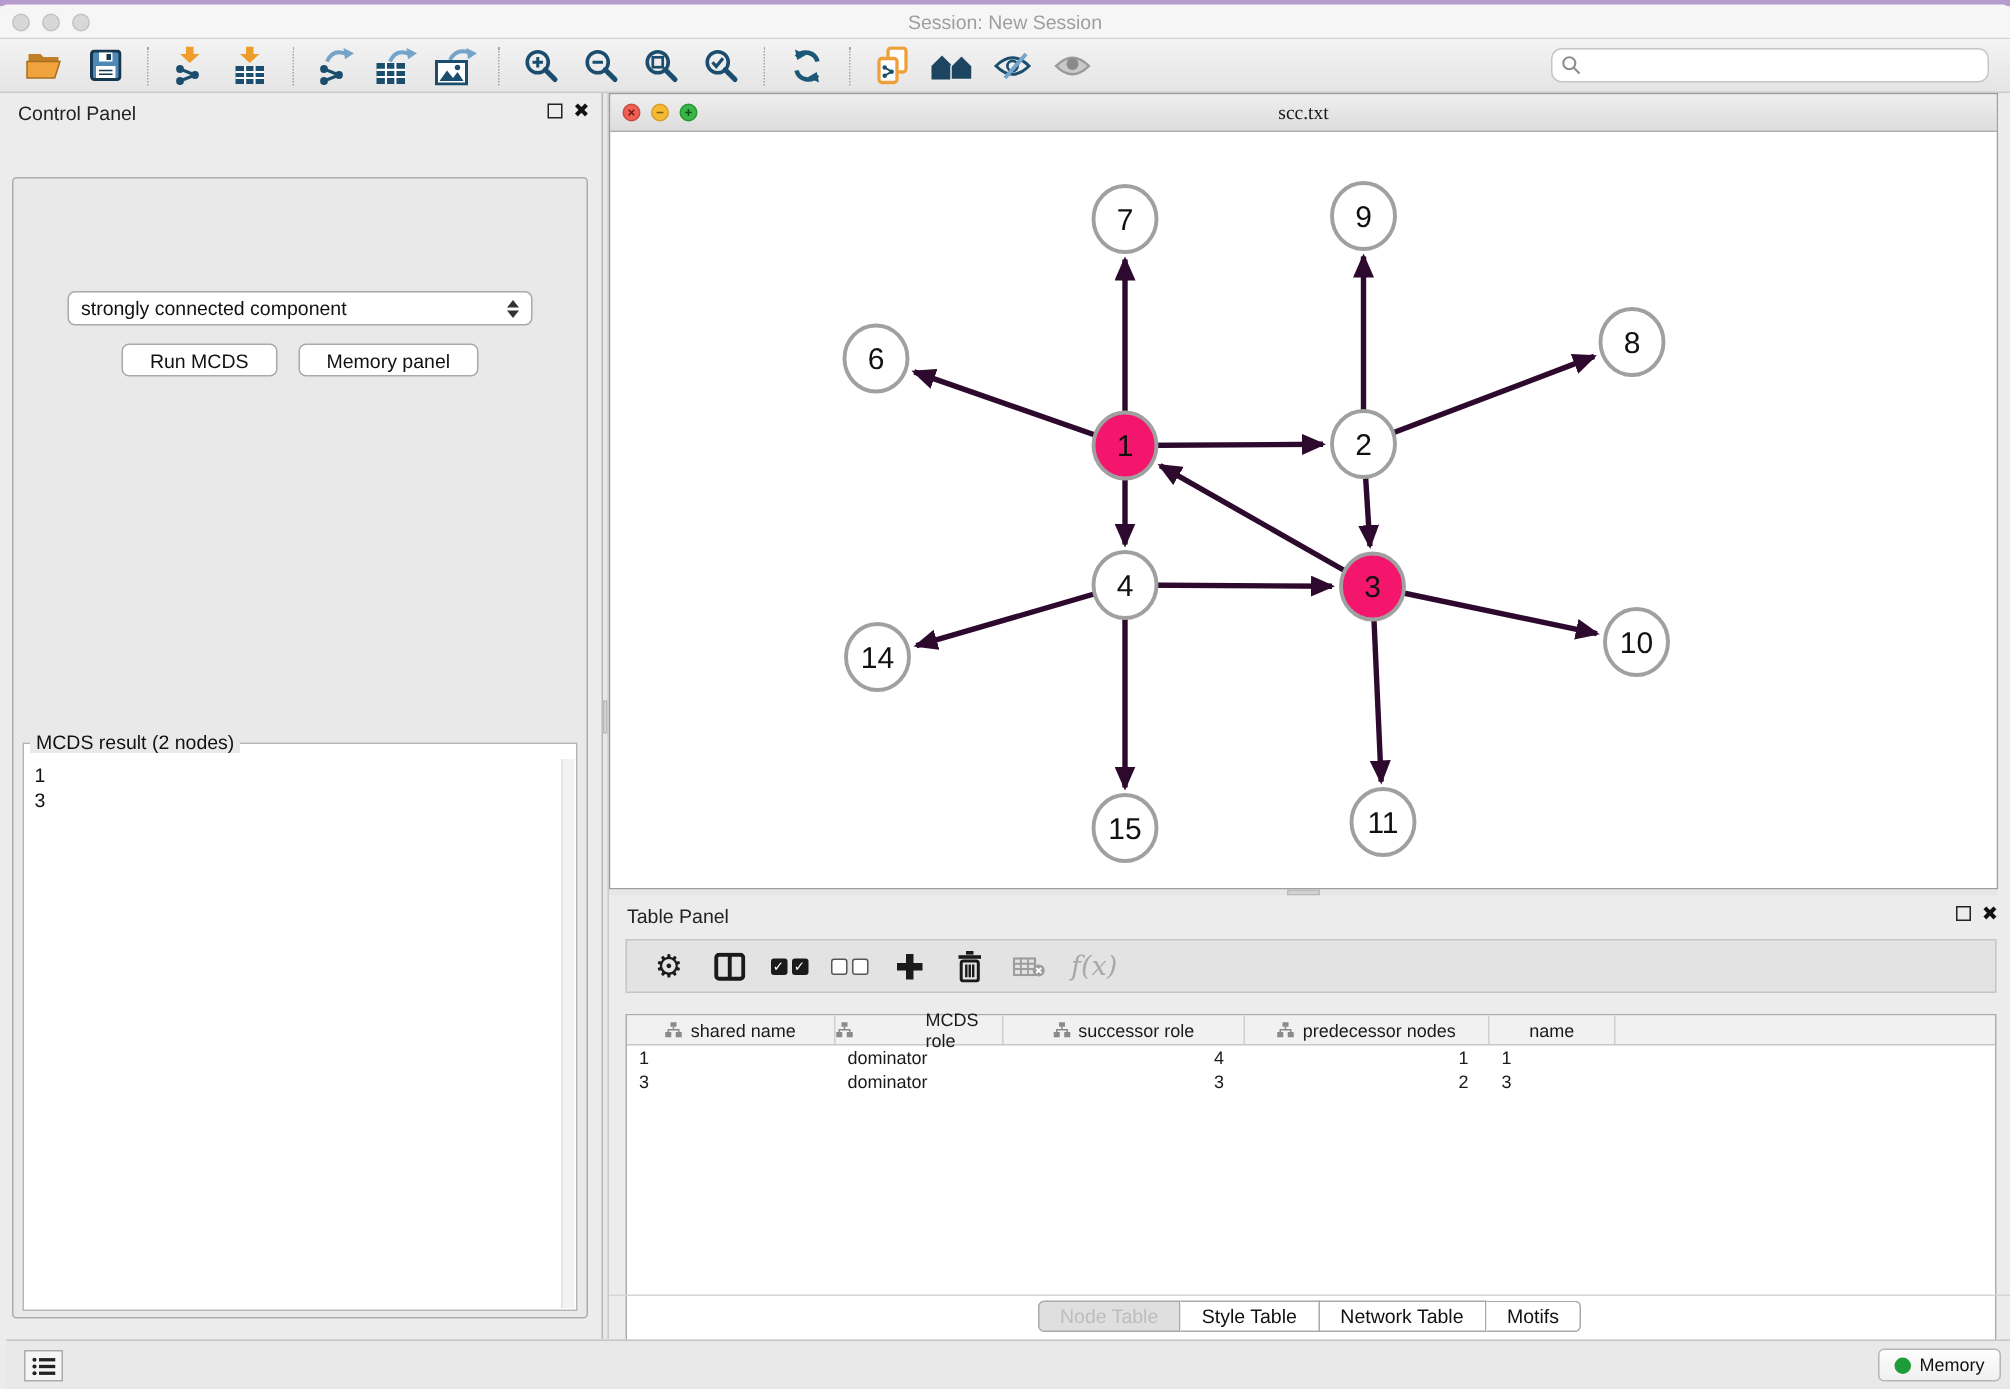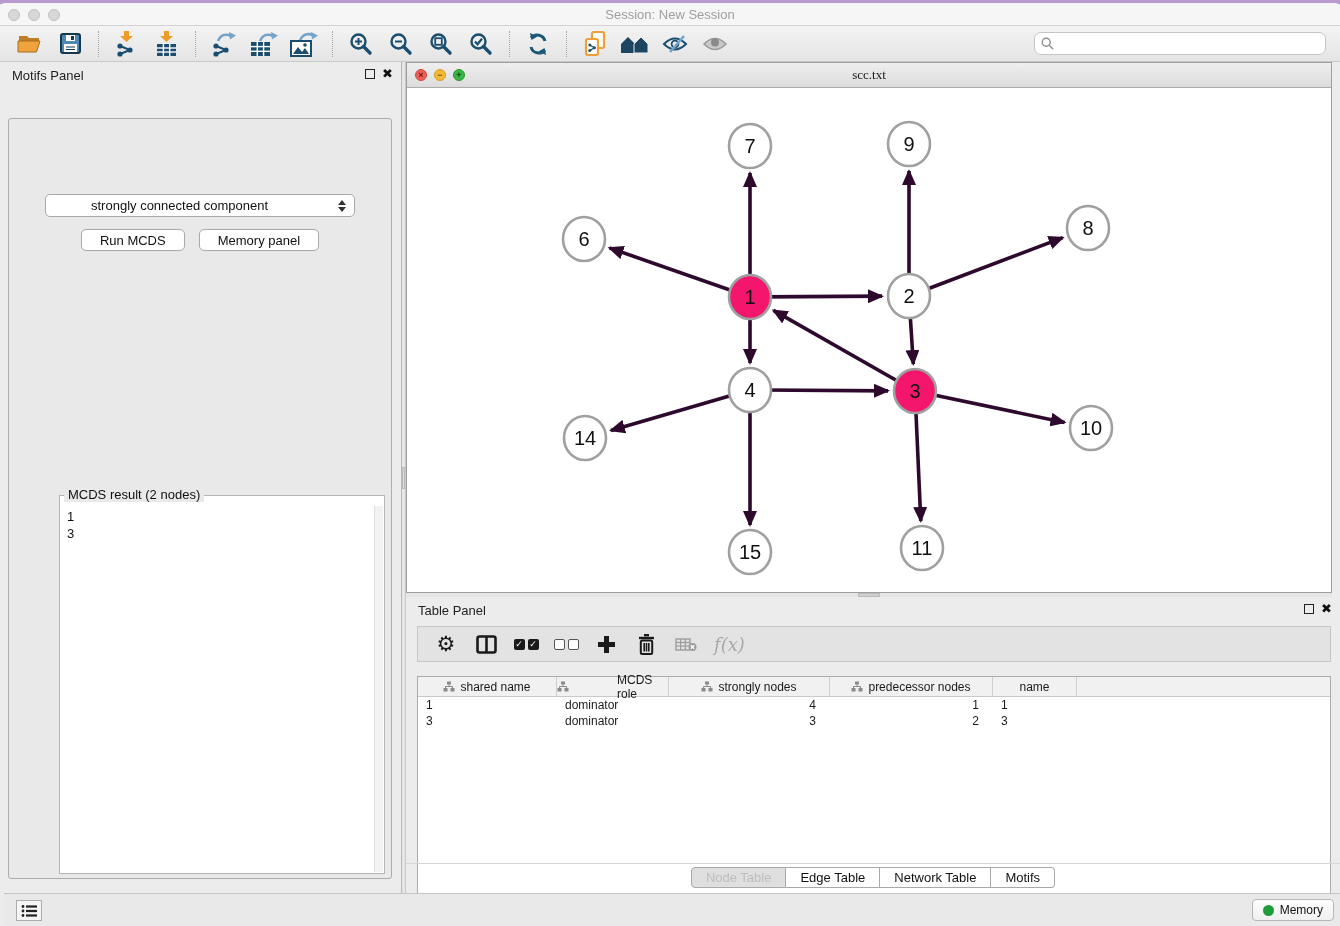--- a/index.html
+++ b/index.html
@@ -28,28 +28,28 @@
   .float-box { width:10px; height:10px; border:1.6px solid #222; display:inline-block; }
   .close-x { font-size:13px; font-weight:bold; color:#111; line-height:1; }
   #cp-tabs { position:absolute; top:97px; left:0; width:100%; display:flex; justify-content:center; }
   .tab { height:21px; padding:0 14px; background:#FFF; border:1px solid #A9A9A9; border-left:none; font-size:13px; display:flex; align-items:center; color:#111; }
   .tab:first-child { border-left:1px solid #A9A9A9; border-radius:4px 0 0 4px; }
   .tab:last-child { border-radius:0 4px 4px 0; }
   .tab.active { background:#DCDCDC; color:#C0C0C0; }
   #cp-body { position:absolute; top:56px; left:8px; right:9px; bottom:14px; background:#E9E9E9; border:1px solid #ADADAD; border-radius:3px; padding-top:62px; }
   #opt-label { text-align:center; font-size:13px; color:#111; }
   #dropdown { margin:13px auto 0; width:310px; height:23px; background:#FFF; border:1px solid #A9A9A9; border-radius:5px; display:flex; align-items:center; padding:0 8px; font-size:13px; }
-  #dropdown .dd-text { flex:1;margin-left:37px; }
+  #dropdown .dd-text { flex:1; }
   .chev { display:flex; flex-direction:column; gap:2px; align-items:center; }
   .chev i { width:0; height:0; border-left:4px solid transparent; border-right:4px solid transparent; display:block; }
   .chev .up { border-bottom:5px solid #333; }
   .chev .dn { border-top:5px solid #333; }
   #cp-buttons { margin-top:12px; display:flex; justify-content:center; gap:14px; }
   .mac-btn { height:22px; padding:0 18px; background:#FFF; border:1px solid #A9A9A9; border-radius:5px; font-size:13px; color:#111; }
-  #mcds-fieldset { position:absolute; left:6px; right:6px; top:376px; bottom:4px; border:1px solid #B5B5B5; background:#FFF;margin-left:44px; }
+  #mcds-fieldset { position:absolute; left:6px; right:6px; top:376px; bottom:4px; border:1px solid #B5B5B5; background:#FFF; }
   #mcds-legend { position:absolute; top:-9px; left:4px; background:#E9E9E9; padding:0 4px; font-size:13px; color:#111; }
   #mcds-text { position:absolute; inset:10px 10px 1px 1px; background:#FFF; padding:2px 6px; font-size:13px; line-height:17px; white-space:pre-line; overflow:hidden; }
   #mcds-scroll { position:absolute; top:10px; right:1px; bottom:1px; width:9px; background:#F2F2F2; border-left:1px solid #E0E0E0; }
 
   
   #v-splitter { position:absolute; top:62px; left:401px; width:5px; bottom:33px; background:#E6E6E6; border-left:1px solid #B9B9B9; border-right:1px solid #C9C9C9; }
   #v-splitter .grip { position:absolute; top:405px; left:0; width:100%; height:22px; background:#D8D8D8; border:1px solid #BBB; }
 
   
   #network-window { position:absolute; top:62px; left:406px; width:926px; height:531px; border:1px solid #9E9E9E; background:#FFF; }
@@ -285,21 +285,21 @@
           <circle cx="5.2" cy="5.2" r="4" fill="none" stroke="#8E8E8E" stroke-width="1.4"></circle>
           <line x1="8.2" y1="8.2" x2="12" y2="12" stroke="#8E8E8E" stroke-width="1.4"></line>
         </svg>
       </span>
     <input type="text" value="" style="">
   </div>
 </div>
 
 <div id="control-panel">
   <div class="panel-header">
-    <span class="panel-title">Motifs Panel</span>
+    <span class="panel-title">Control Panel</span>
     <span class="panel-ctls">
       <span class="float-box"></span>
       <span class="close-x">✖</span>
     </span>
   </div>
   <div id="cp-tabs">
     <span class="tab">Network</span>
     <span class="tab">Style</span>
     <span class="tab">Select</span>
     <span class="tab active">MCDS</span>
@@ -507,21 +507,21 @@
         </div>
         <div class="th" style="width: 161px;">
           <span>
             <svg width="12" height="11" viewBox="0 0 12 11" style="flex:none">
               <rect x="4" y="0.5" width="4" height="3" fill="#8A8A8A"></rect>
               <rect x="0.5" y="7" width="4" height="3.5" fill="#8A8A8A"></rect>
               <rect x="7.5" y="7" width="4" height="3.5" fill="#8A8A8A"></rect>
               <path d="M6 3.5 V5.5 M2.5 7 V5.5 H9.5 V7" fill="none" stroke="#8A8A8A" stroke-width="1"></path>
             </svg>
           </span>
-          <span>strongly nodes</span>
+          <span>successor role</span>
         </div>
         <div class="th" style="width: 163px;">
           <span>
             <svg width="12" height="11" viewBox="0 0 12 11" style="flex:none">
               <rect x="4" y="0.5" width="4" height="3" fill="#8A8A8A"></rect>
               <rect x="0.5" y="7" width="4" height="3.5" fill="#8A8A8A"></rect>
               <rect x="7.5" y="7" width="4" height="3.5" fill="#8A8A8A"></rect>
               <path d="M6 3.5 V5.5 M2.5 7 V5.5 H9.5 V7" fill="none" stroke="#8A8A8A" stroke-width="1"></path>
             </svg>
           </span>
@@ -544,21 +544,21 @@
           <div class="td" style="width: 112px;">dominator</div>
           <div class="td right" style="width: 161px;">3</div>
           <div class="td right" style="width: 163px;">2</div>
           <div class="td" style="width: 84px;">3</div>
         </div>
       </div>
   </div>
   <div id="tp-strip"></div>
   <div id="tp-tabs">
     <span class="tab active">Node Table</span>
-    <span class="tab">Edge Table</span>
+    <span class="tab">Style Table</span>
     <span class="tab">Network Table</span>
     <span class="tab">Motifs</span>
   </div>
 </div>
 
 <div id="status-bar">
   <button id="list-btn">
     <span>
         <svg width="16" height="14" viewBox="0 0 16 14">
           <circle cx="2" cy="2.5" r="1.4" fill="#222"></circle>

